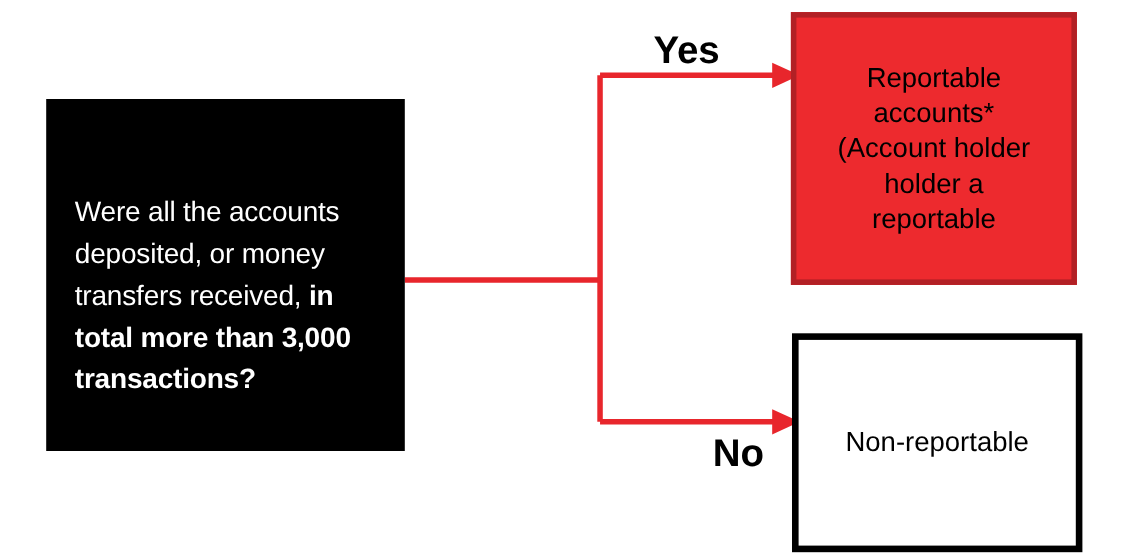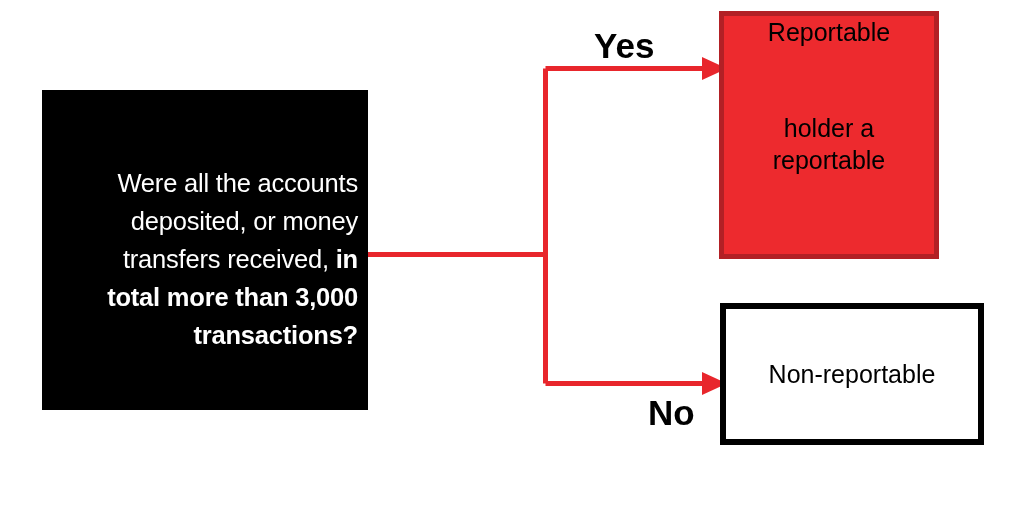--- a/index.html
+++ b/index.html
@@ -24,62 +24,62 @@
     left: 42px;
     top: 90px;
     width: 326px;
     height: 320px;
     background: #000000;
     box-sizing: border-box;
   }
   .node-decision .node-text {
     position: absolute;
     left: 26px;
-    top: 74px;
+    top: 84px;
     width: 290px;
     color: #ffffff;
     font-size: 25.5px;
     line-height: 38px;
-    text-align: right;
+    text-align: left;
     letter-spacing: -0.2px;
   }
   .node-decision .lead { font-weight: 400; }
   .node-decision .emph { font-weight: 700; }
 
   
   .node-reportable {
     position: absolute;
     left: 719px;
     top: 11px;
-    width: 220px;
+    width: 260px;
     height: 248px;
     background: #ED2A2E;
     border: 5px solid #B22025;
     box-sizing: border-box;
     display: flex;
-    align-items: flex-start;
+    align-items: center;
     justify-content: center;
   }
   .node-reportable .node-text {
     color: #000000;
     font-size: 25px;
     line-height: 32px;
     text-align: center;
     width: 100%;
     padding: 0 4px;
     box-sizing: border-box;
   }
 
   
   .node-nonreportable {
     position: absolute;
     left: 720px;
     top: 303px;
     width: 264px;
-    height: 142px;
+    height: 199px;
     background: #ffffff;
     border: 6px solid #000000;
     box-sizing: border-box;
     display: flex;
     align-items: center;
     justify-content: center;
   }
   .node-nonreportable .node-text {
     color: #000000;
     font-size: 25px;
@@ -128,21 +128,21 @@
     <polygon points="702,57 727,68.5 702,80" fill="#E8262C"></polygon>
 
     <polygon points="702,372 727,383.5 702,395" fill="#E8262C"></polygon>
   </svg>
 
   <div class="node-decision">
     <div class="node-text"><span class="lead">Were all the accounts deposited, or money transfers received, </span><span class="emph">in total more than 3,000 transactions?</span></div>
   </div>
 
   <div class="node-reportable">
-    <div class="node-text"><span>Reportable</span><br><br><br><span>holder a</span><br><span>reportable</span><br></div>
+    <div class="node-text"><span>Reportable</span><br><span>accounts*</span><br><span>(Account holder</span><br><span>holder a</span><br><span>reportable</span><br></div>
   </div>
 
   <div class="node-nonreportable">
     <div class="node-text"><span>Non-reportable</span><br></div>
   </div>
 
   <div class="edge-label edge-label-yes">Yes</div>
   <div class="edge-label edge-label-no">No</div>
 
 </div>

